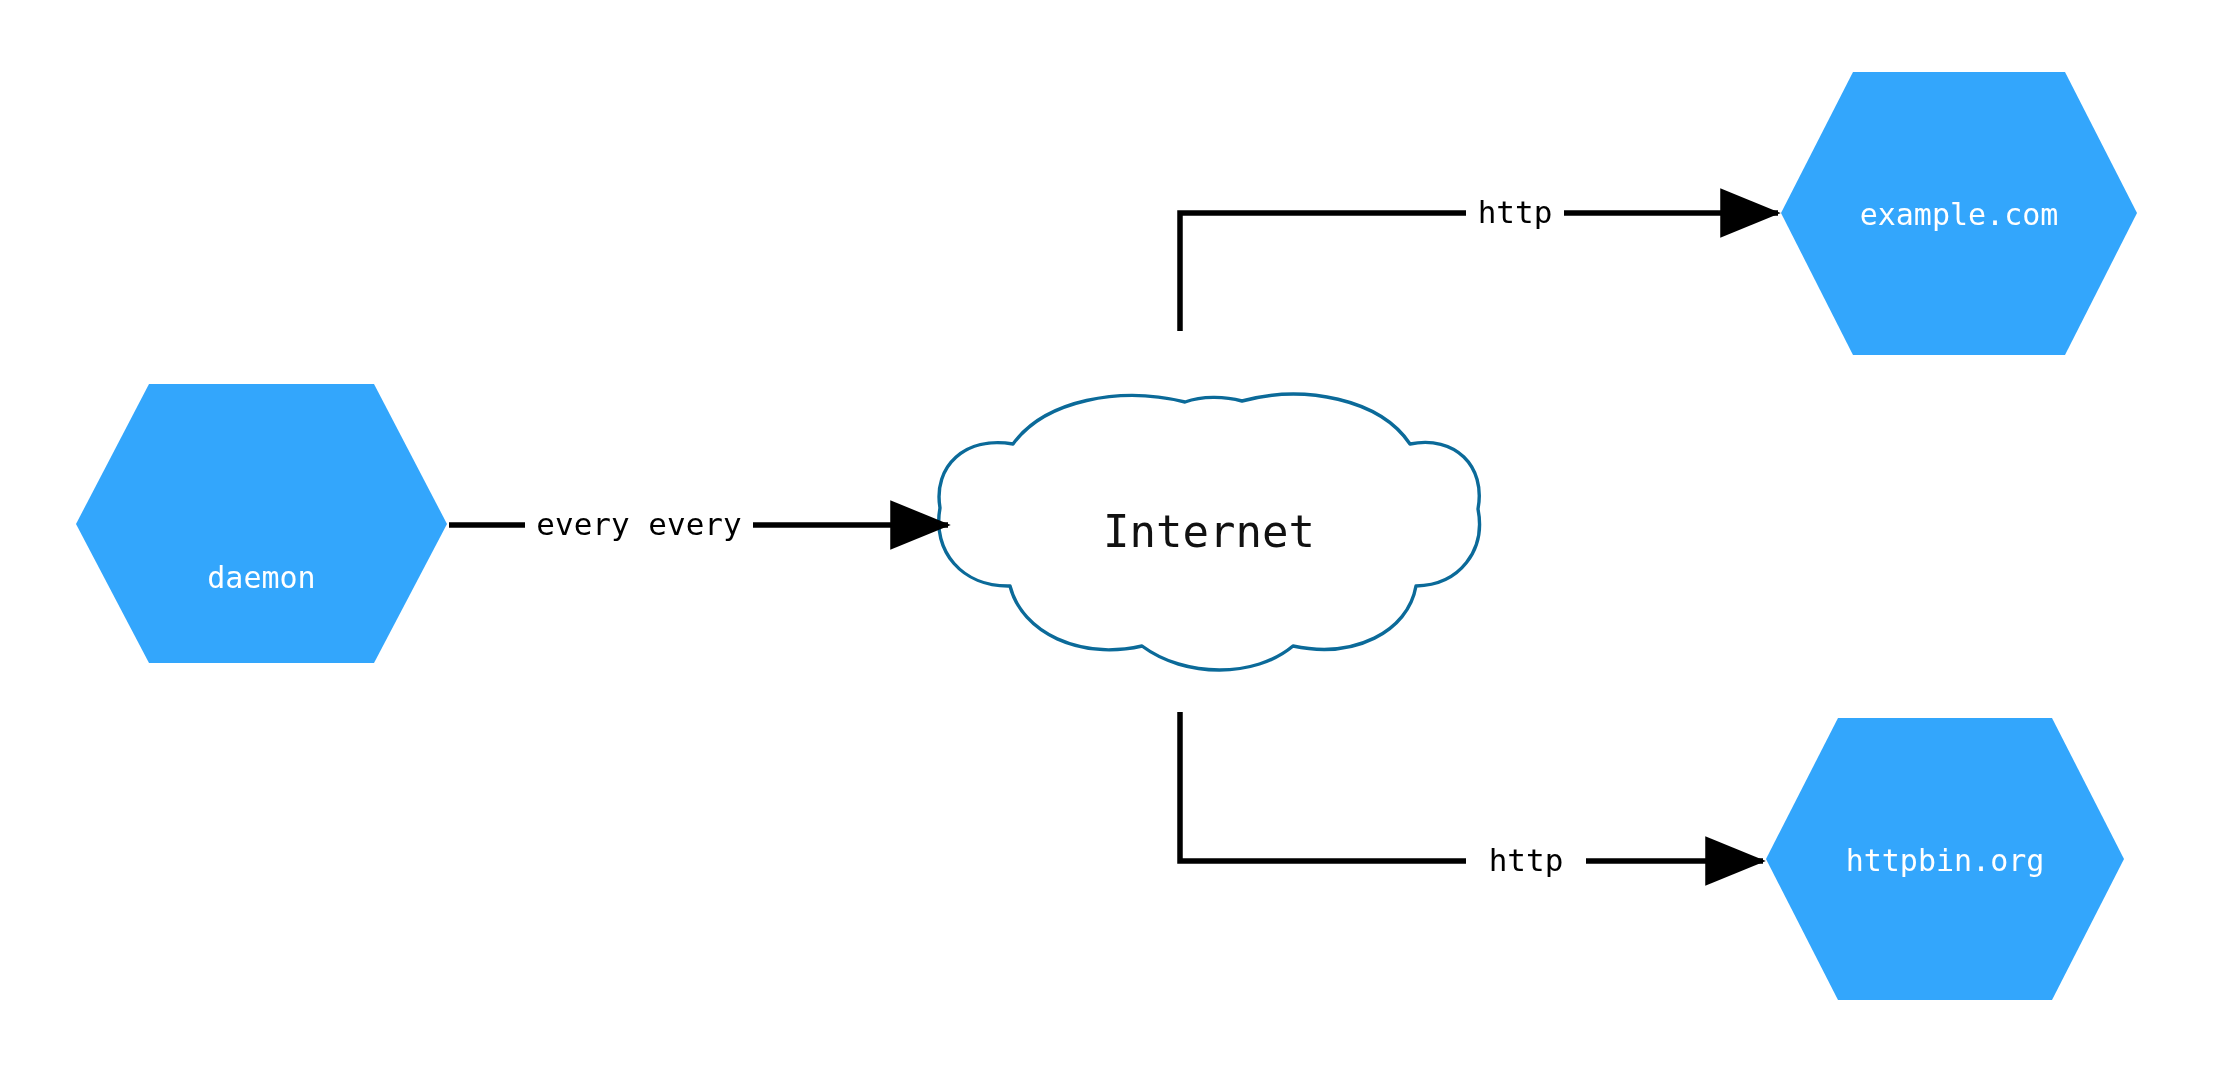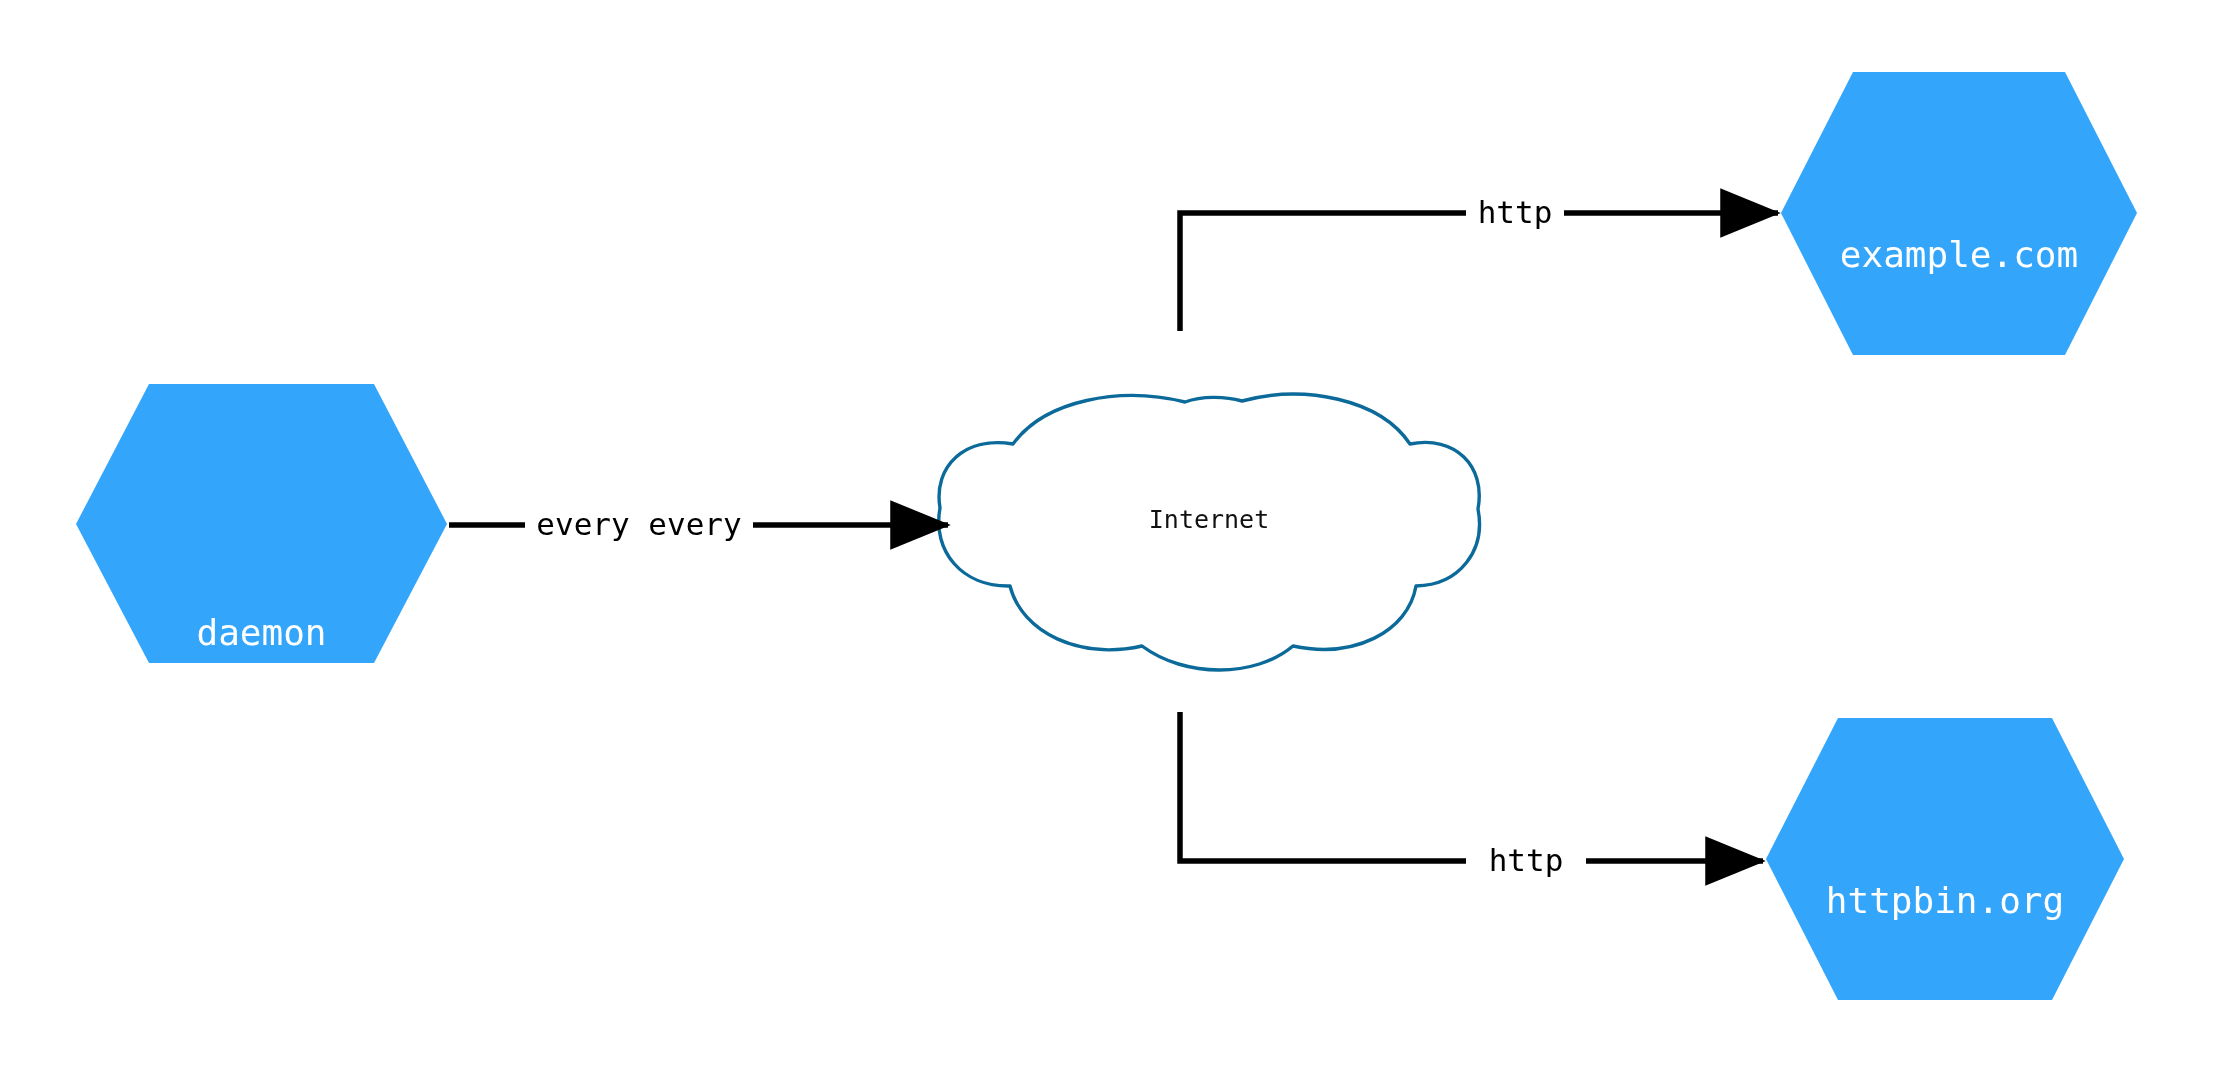--- a/index.html
+++ b/index.html
@@ -25,26 +25,25 @@
   .node-label {
     position: absolute;
     text-align: center;
     font-family: "DejaVu Sans Mono", "Liberation Mono", monospace;
     white-space: pre;
     pointer-events: none;
     line-height: 1.22;
   }
   .hex-label {
     color: #ffffff;
-    font-size: 36px;
-    margin-top: 36px;
+    font-size: 30px;
   }
   .cloud-label {
     color: #111111;
-    font-size: 25px;
+    font-size: 44px;
   }
   .edge-label {
     position: absolute;
     background: #ffffff;
     color: #000000;
     font-family: "DejaVu Sans Mono", "Liberation Mono", monospace;
     font-size: 31px;
     white-space: pre;
     text-align: center;
     line-height: 1;

